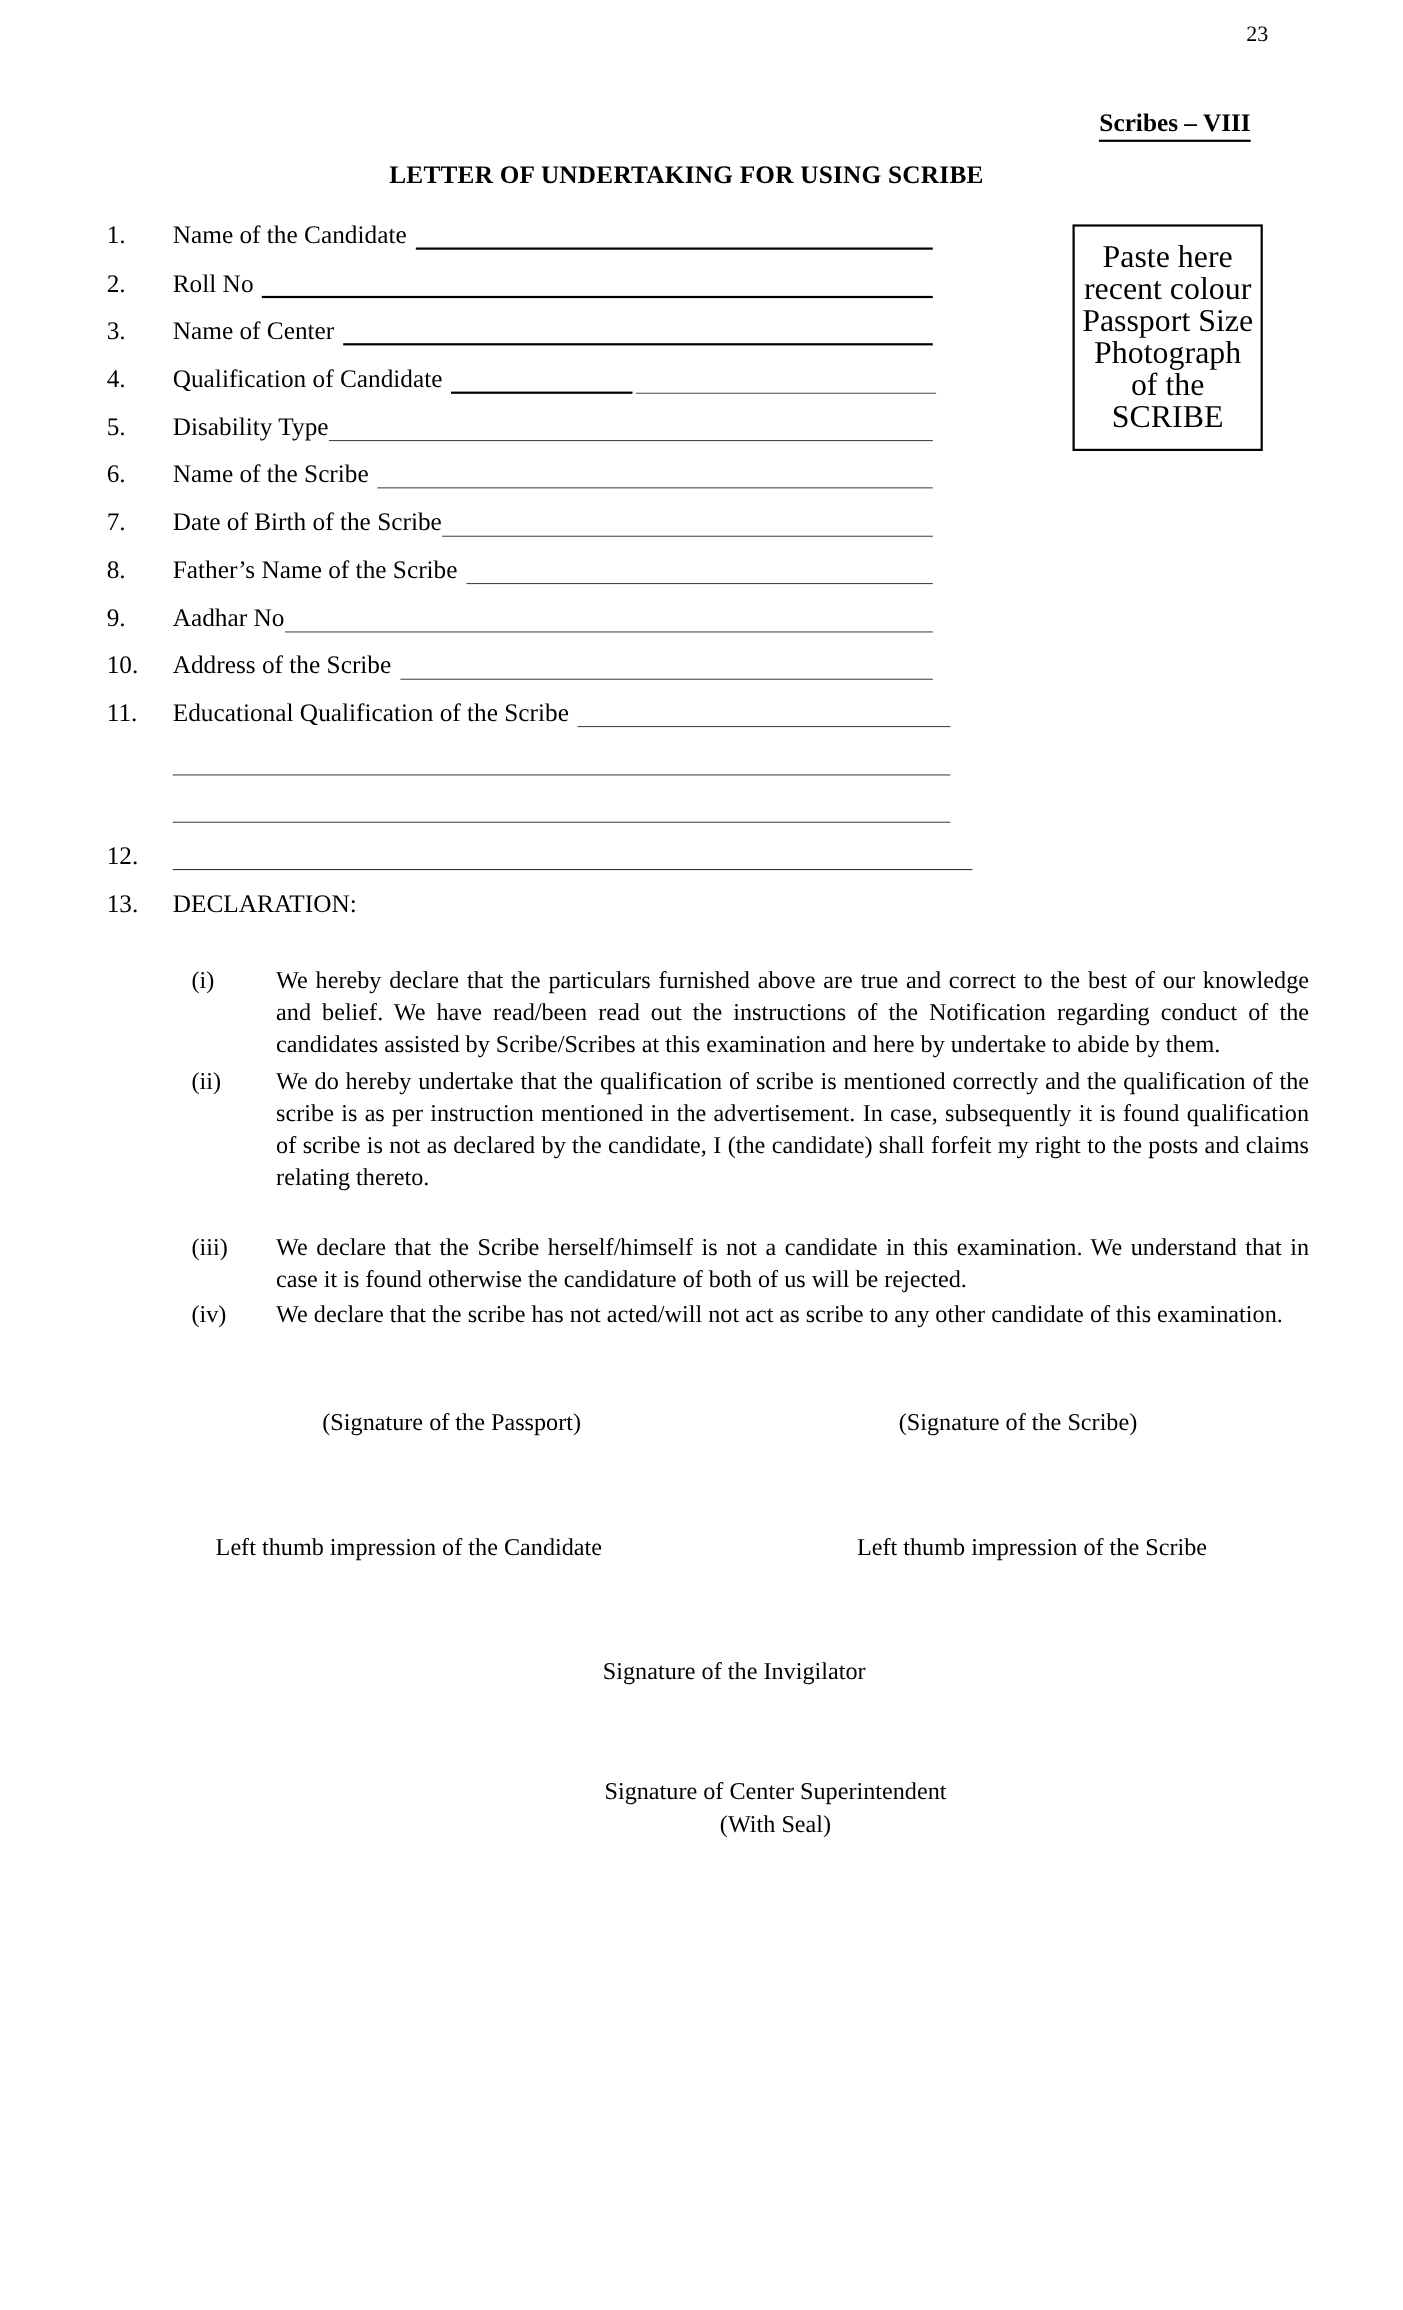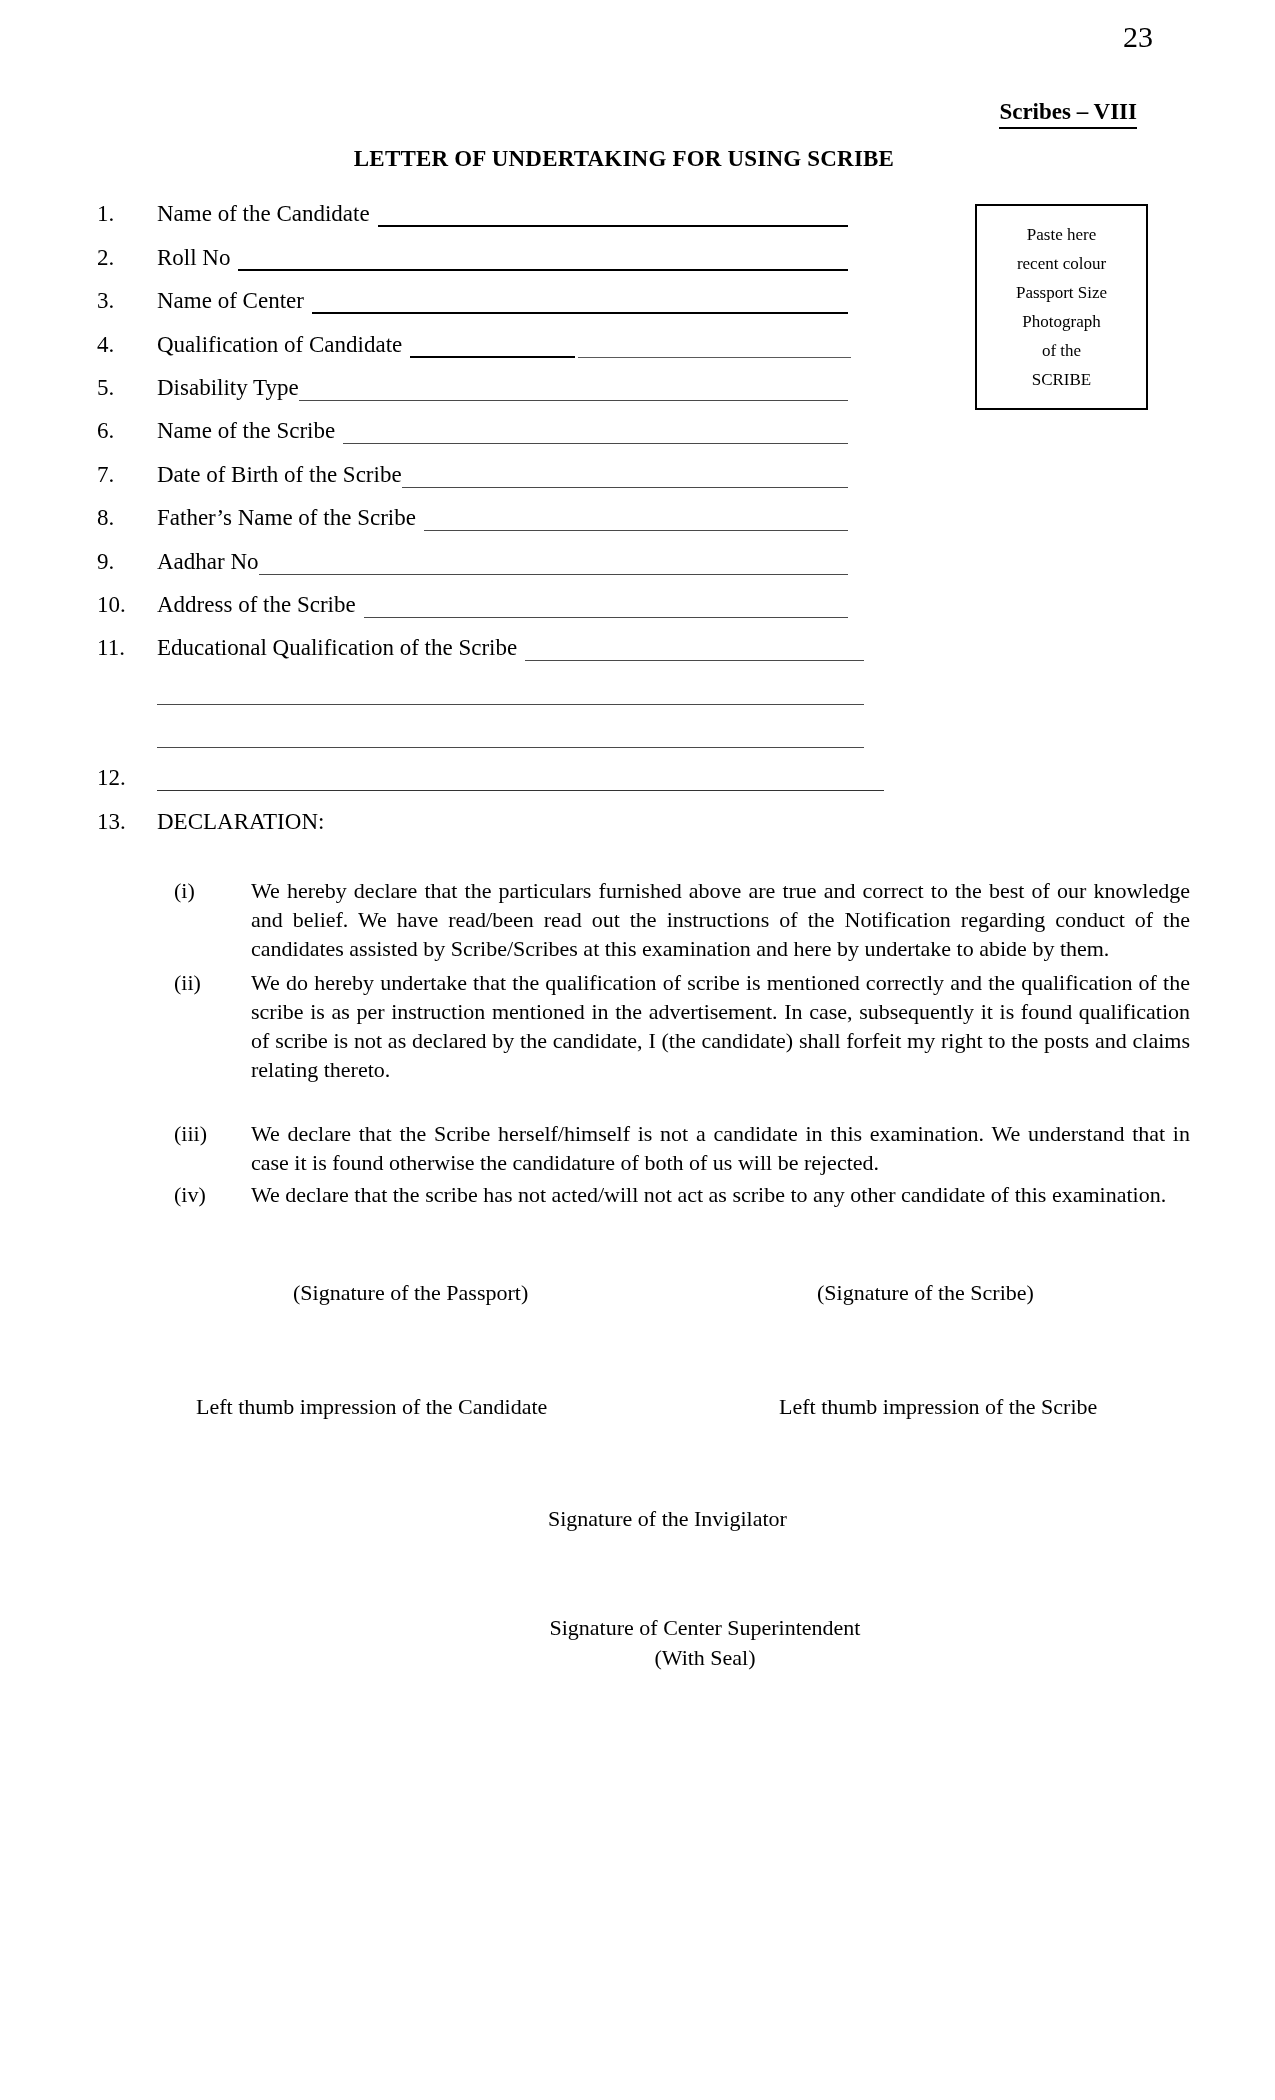--- a/index.html
+++ b/index.html
@@ -7,38 +7,38 @@
   .page {
     position:relative;
     width:1275px; height:2100px;
     background:#ffffff;
     color:#000000;
     font-family:"Liberation Serif", serif;
     overflow:hidden;
   }
 
   
-  .page-number { position:absolute; top:20px; right:122px; font-size:30px; }
+  .page-number { position:absolute; top:20px; right:122px; font-size:20px; }
   .annexure {
     position:absolute; top:99px; right:138px;
     font-size:23px; font-weight:bold;
     border-bottom:2.5px solid #000; padding-bottom:2px;
   }
   .doc-title {
     position:absolute; top:146px; left:96px; width:1056px;
     text-align:center; font-size:23px; font-weight:bold;
     letter-spacing:0.2px;
   }
 
   
   .photo-box {
     position:absolute; left:975px; top:204px; width:173px; height:206px;
     border:2px solid #000;
     display:flex; align-items:center; justify-content:center;
-    text-align:center; font-size:17px; line-height:29px;
+    text-align:center; font-size:29px; line-height:29px;
     white-space:pre-line;
   }
 
   
   .fields { position:absolute; left:97px; top:190px; width:790px; font-size:23px; }
   .frow { display:flex; align-items:flex-end; height:43.4px; padding-bottom:6px; }
   .fnum { flex:0 0 60px; white-space:nowrap; }
   .flabel { white-space:nowrap; }
   .flabel.gap { padding-right:8px; }
   .fline { flex:1 1 auto; height:0; border-bottom:2.4px solid #000; margin-right:39px; }

